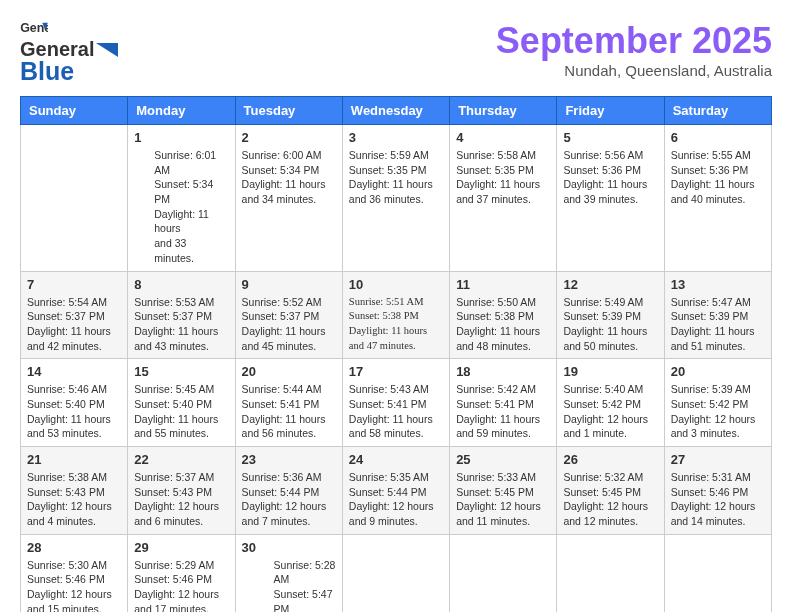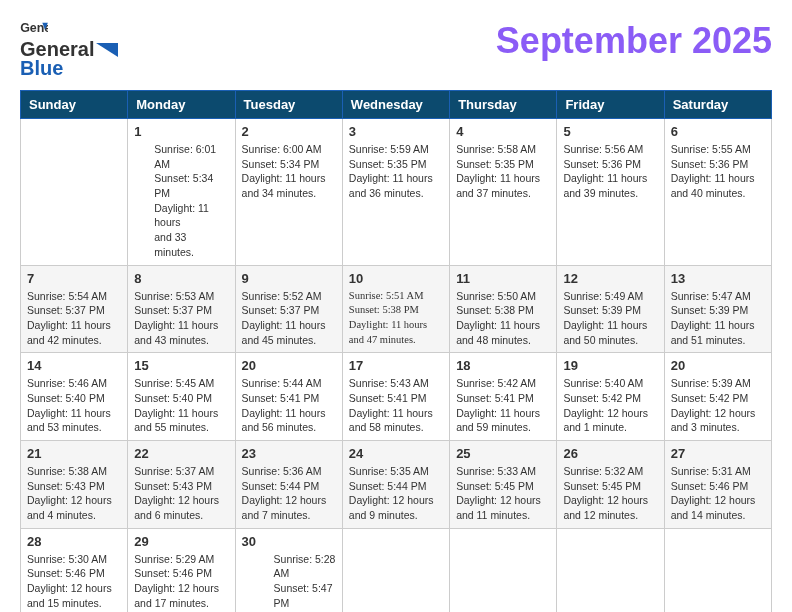--- a/index.html
+++ b/index.html
@@ -73,43 +73,44 @@
     .day-info {
       font-size: 10.5px;
       color: #333;
       line-height: 1.4;
     }
     .empty-cell {
       background: #f9f9f9;
     }
     tr:nth-child(even) td { background: #f5f5f5; }
     tr:nth-child(odd) td { background: #fff; }
-    .calendar thead tr th { background: #0c4a6e; }
+    .calendar thead tr th { background: #3b82f6; }
   </style>
 </head>
 <body>
 
 <div class="header">
   <div class="logo">
     <div class="logo-row">
       <svg class="logo-icon" viewBox="0 0 40 26" width="40" height="26">
         <text x="0" y="18" font-family="Arial" font-size="18" font-weight="bold" fill="#333">General</text>
         <polygon points="32,4 40,4 36,14" fill="#1a5fb4"></polygon>
       </svg>
     </div>
     <div style="display:flex;align-items:center;gap:2px;">
       <span style="font-size:20px;font-weight:bold;color:#333;">General</span>
       <svg width="22" height="14" viewBox="0 0 22 14">
         <polygon points="0,0 22,0 22,14" fill="#1a5fb4"></polygon>
       </svg>
     </div>
-    <div style="font-size:20px;font-weight:bold;color:#1a5fb4;margin-top:-4px;">Blue</div>
+    <div style="font-size:25px;font-weight:bold;color:#1a5fb4;margin-top:-4px;">Blue</div>
   </div>
   <div class="title-section">
     <div class="month-title">September 2025</div>
+    <div class="location">Nundah, Queensland, Australia</div>
   </div>
 </div>
 
 <table class="calendar">
   <thead>
     <tr>
     <th>Sunday</th>
         <th>Monday</th>
         <th>Tuesday</th>
         <th>Wednesday</th>

